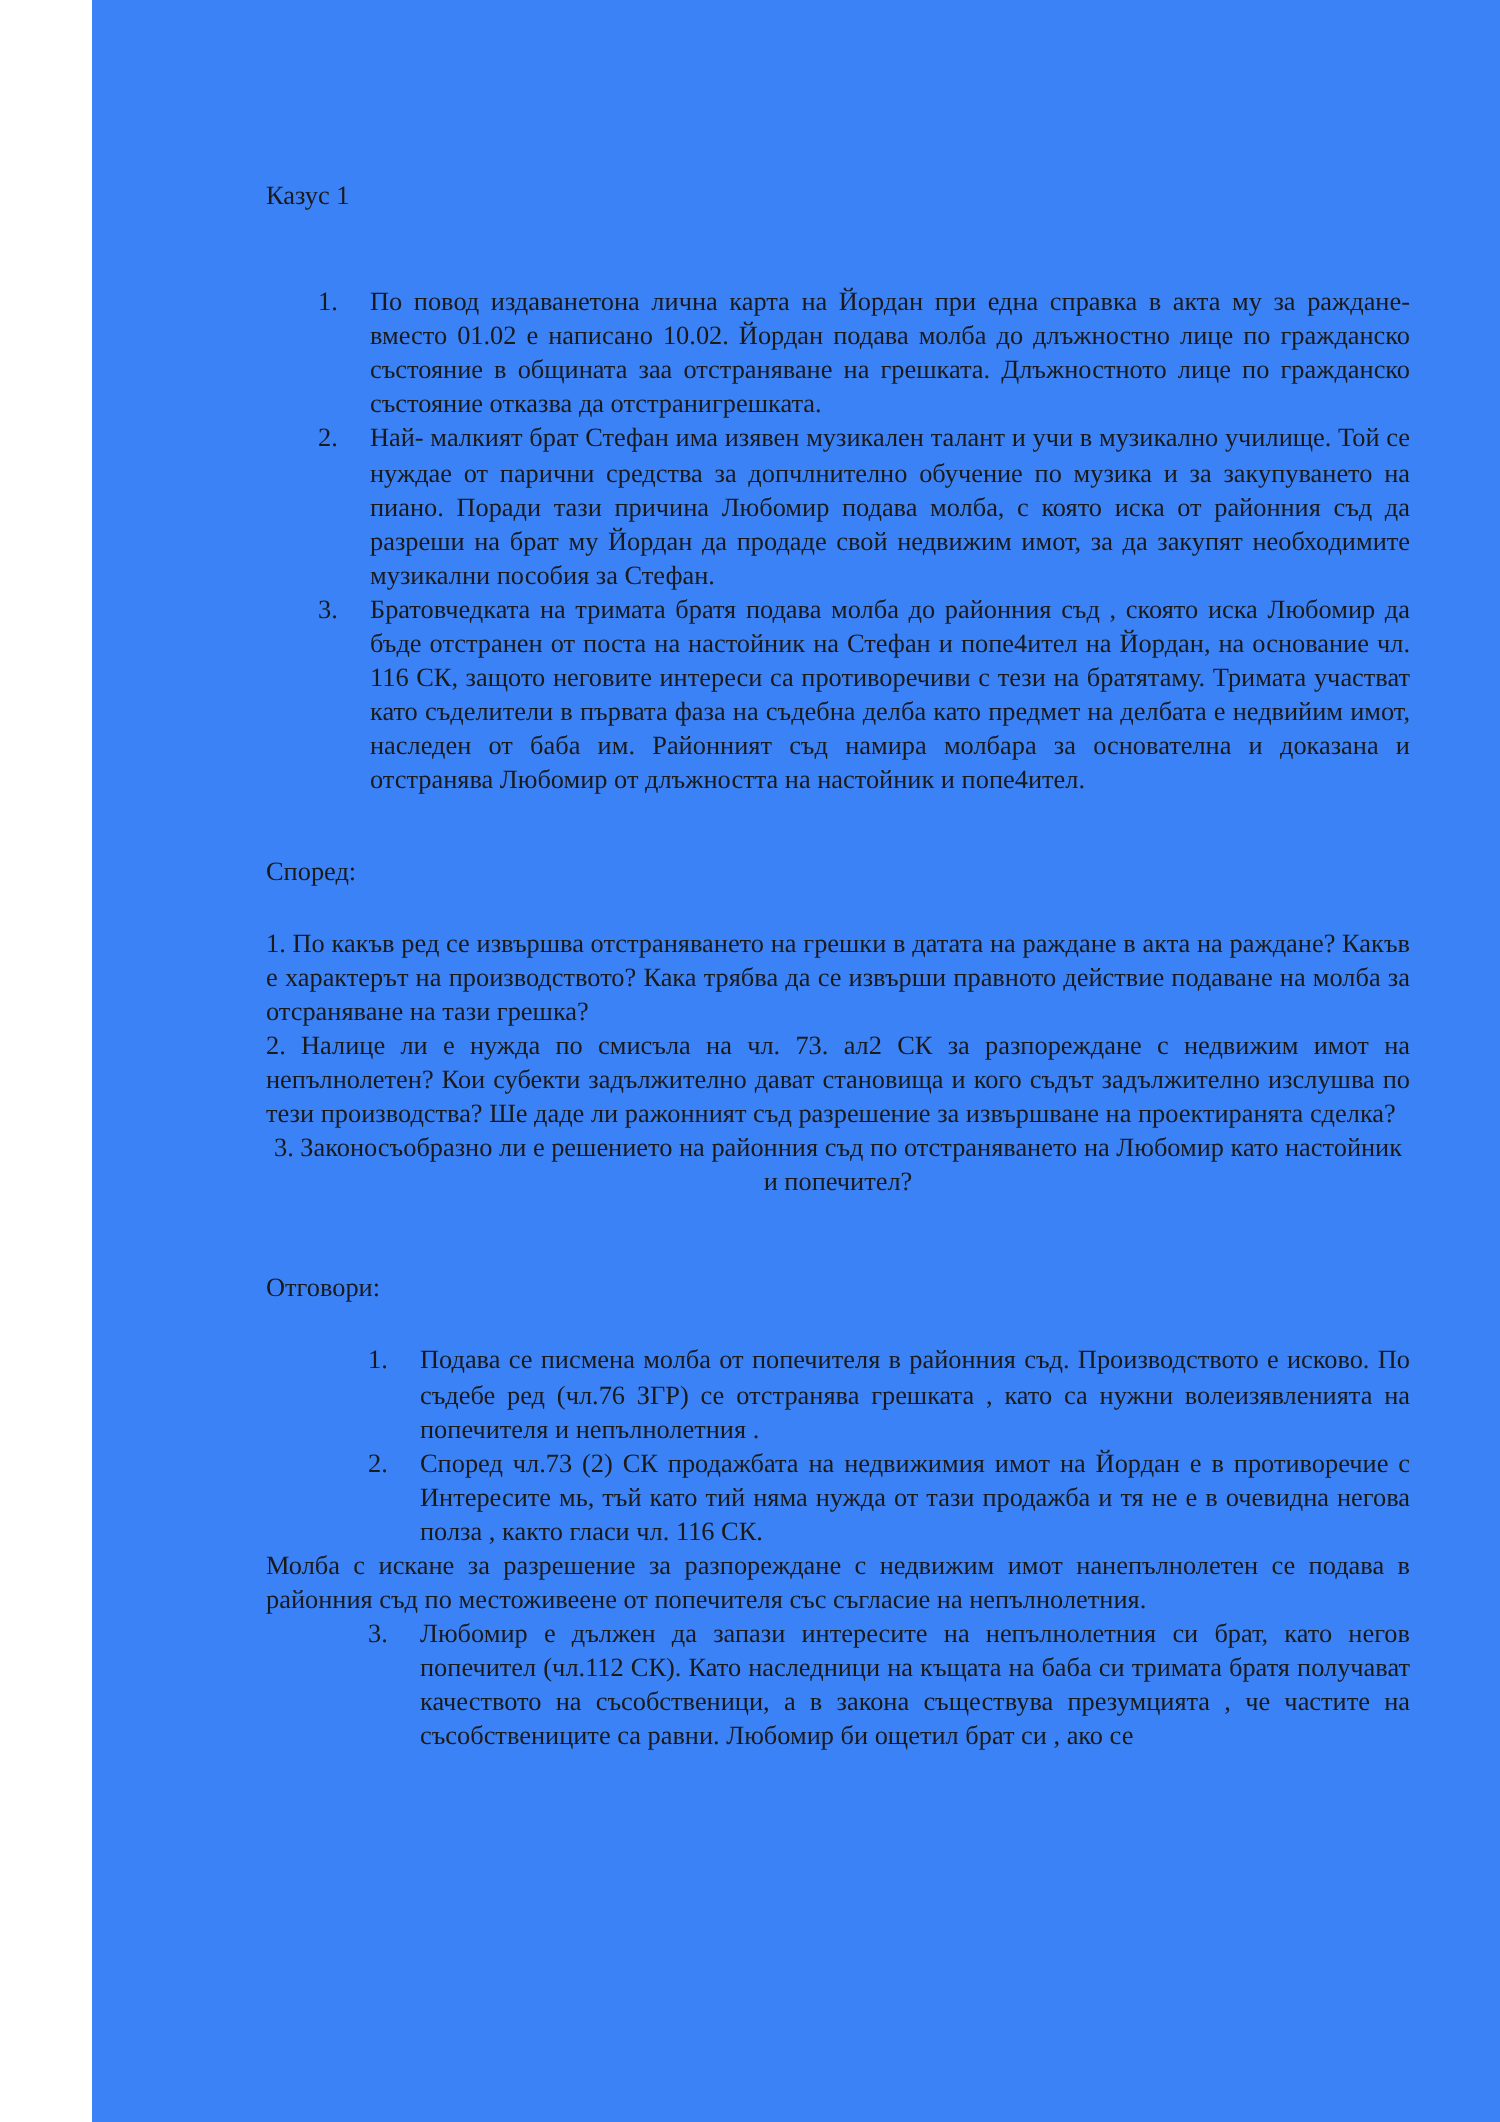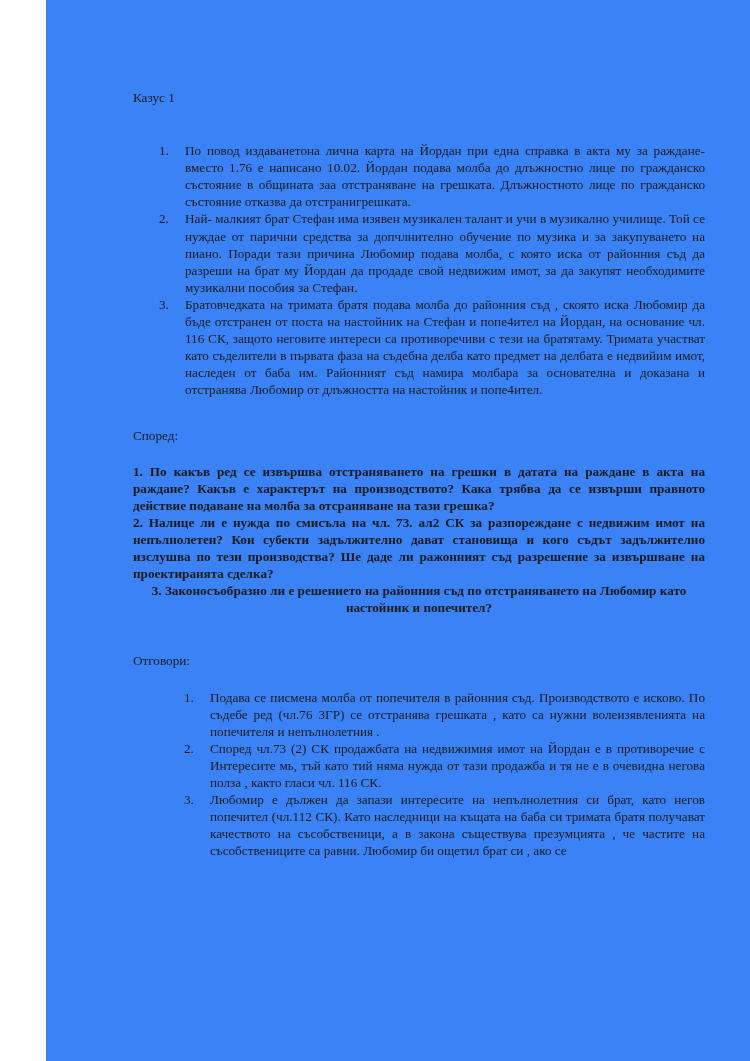--- a/index.html
+++ b/index.html
@@ -58,41 +58,41 @@
     white-space: nowrap;
   }
   .num-list > li > .item-text {
     text-align: justify;
     text-justify: inter-word;
   }
   .list-indent-1 { margin-left: 26px; }
   .list-indent-2 { margin-left: 51px; }
 
   
-  .qline { margin: 0; text-align: justify; text-justify: inter-word; font-weight: bold; }
+  .qline { margin: 0; text-align: justify; text-justify: inter-word; }
   .qline.ragged { text-align: center; }
   .heading { margin: 0; text-align: left; }
 </style>
 </head>
 <body>
 
 <div class="page">
   <div class="doc-body">
 
     <p class="para heading">Казус 1</p>
 
     <div class="spacer-md"></div>
 
 
     <div class="spacer-sm"></div>
 
     <ol class="num-list list-indent-1">
       <li>
         <span class="marker">1.</span>
-        <span class="item-text">По повод издаванетона лична карта на Йордан при една справка в акта му за раждане- вместо 1.76 е написано 10.02. Йордан подава молба до длъжностно лице по гражданско състояние в общината заа отстраняване на грешката. Длъжностното лице по гражданско състояние отказва да отстранигрешката.</span>
+        <span class="item-text">По повод издаванетона лична карта на Йордан при една справка в акта му за раждане- вместо 01.02 е написано 10.02. Йордан подава молба до длъжностно лице по гражданско състояние в общината заа отстраняване на грешката. Длъжностното лице по гражданско състояние отказва да отстранигрешката.</span>
       </li>
       <li>
         <span class="marker">2.</span>
         <span class="item-text">Най- малкият брат Стефан има изявен музикален талант и учи в музикално училище. Той се нуждае от парични средства за допчлнително обучение по музика и за закупуването на пиано. Поради тази причина Любомир подава молба, с която иска от районния съд да разреши на брат му Йордан да продаде свой недвижим имот, за да закупят необходимите музикални пособия за Стефан.</span>
       </li>
       <li>
         <span class="marker">3.</span>
         <span class="item-text">Братовчедката на тримата братя подава молба до районния съд , скоято иска Любомир да бъде отстранен от поста на настойник на Стефан и попе4ител на Йордан, на основание чл. 116 СК, защото неговите интереси са противоречиви с тези на братятаму. Тримата участват като съделители в първата фаза на съдебна делба като предмет на делбата е недвийим имот, наследен от баба им. Районният съд намира молбара за основателна и доказана и отстранява Любомир от длъжността на настойник и попе4ител.</span>
       </li>
     </ol>
@@ -117,20 +117,21 @@
       <li>
         <span class="marker">1.</span>
         <span class="item-text">Подава се писмена молба от попечителя в районния съд. Производството е исково. По съдебе ред (чл.76 ЗГР) се отстранява грешката , като са нужни волеизявленията на попечителя и непълнолетния .</span>
       </li>
       <li>
         <span class="marker">2.</span>
         <span class="item-text">Според чл.73 (2) СК продажбата на недвижимия имот на Йордан е в противоречие с Интересите мь, тъй като тий няма нужда от тази продажба и тя не е в очевидна негова полза , както гласи чл. 116 СК.</span>
       </li>
     </ol>
 
+    <p class="para">Молба с искане за разрешение за разпореждане с недвижим имот  нанепълнолетен се подава в районния съд по местоживеене от  попечителя със съгласие на непълнолетния.</p>
 
     <ol class="num-list list-indent-2">
       <li>
         <span class="marker">3.</span>
         <span class="item-text">Любомир е дължен да запази интересите на непълнолетния си брат, като негов попечител (чл.112 СК). Като наследници на къщата на баба си тримата  братя получават качеството на съсобственици, а в закона съществува презумцията , че частите на съсобствениците са равни. Любомир би ощетил брат си , ако се</span>
       </li>
     </ol>
 
   </div>
 </div>

